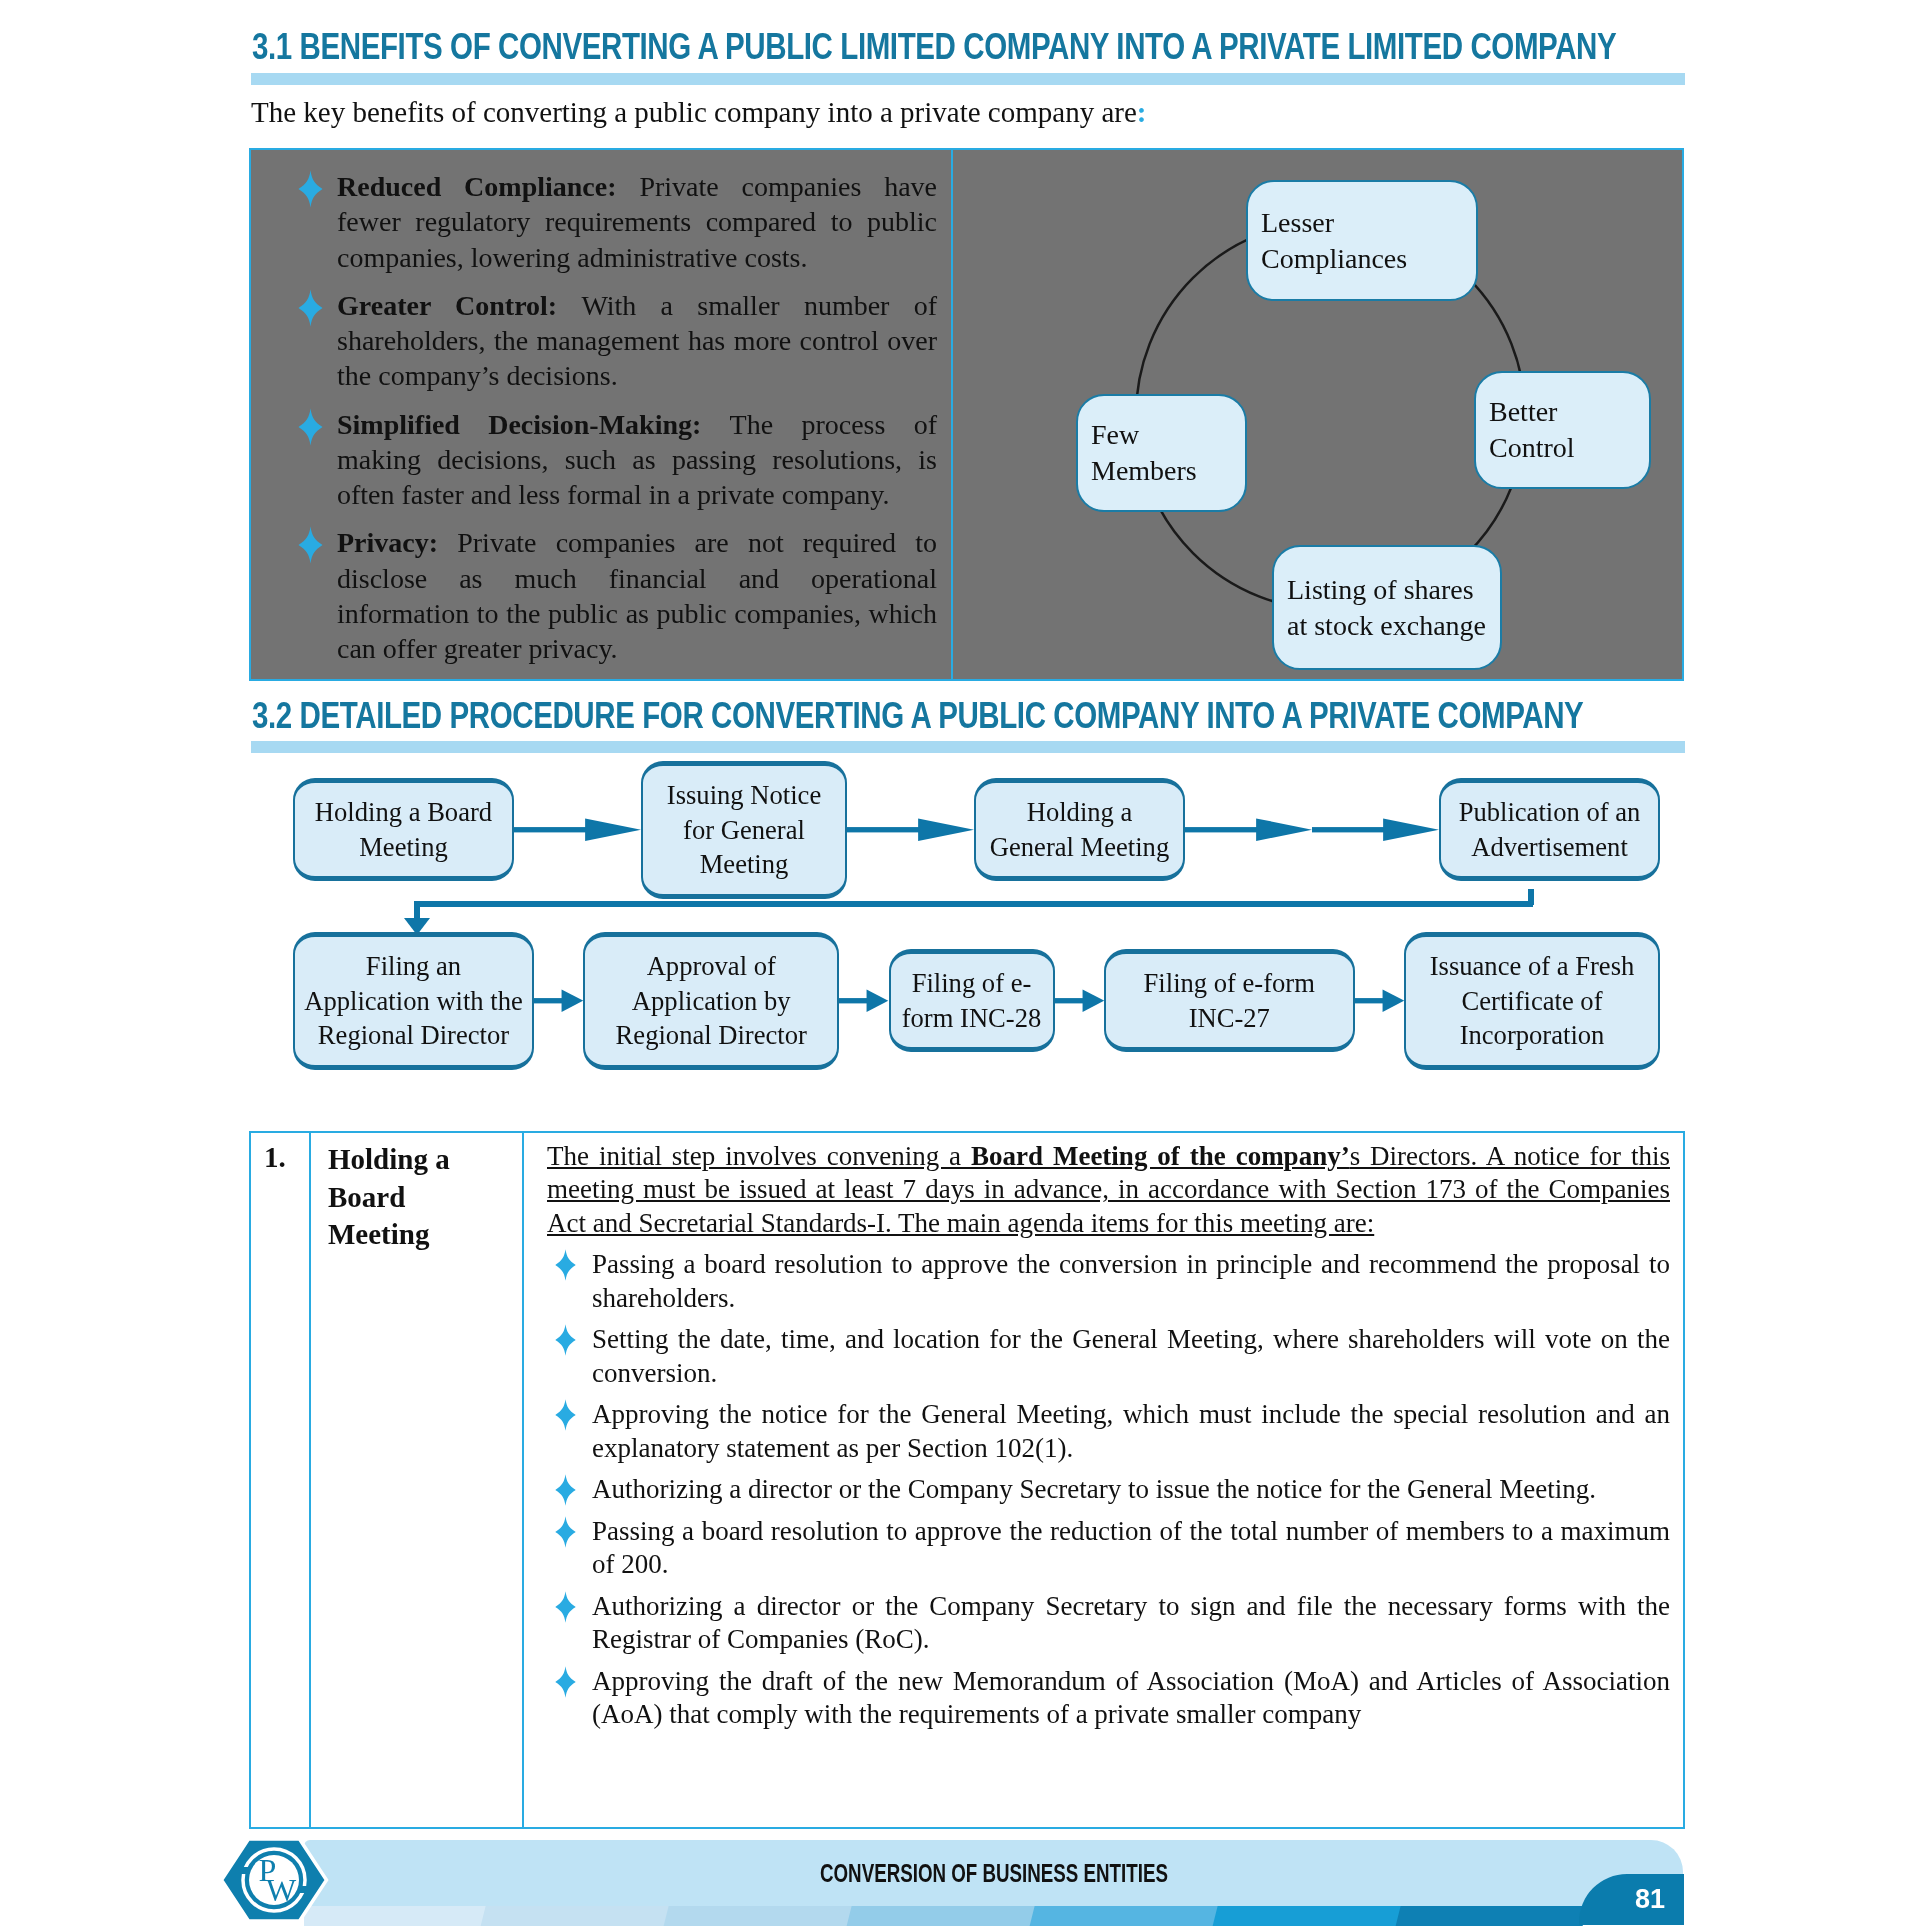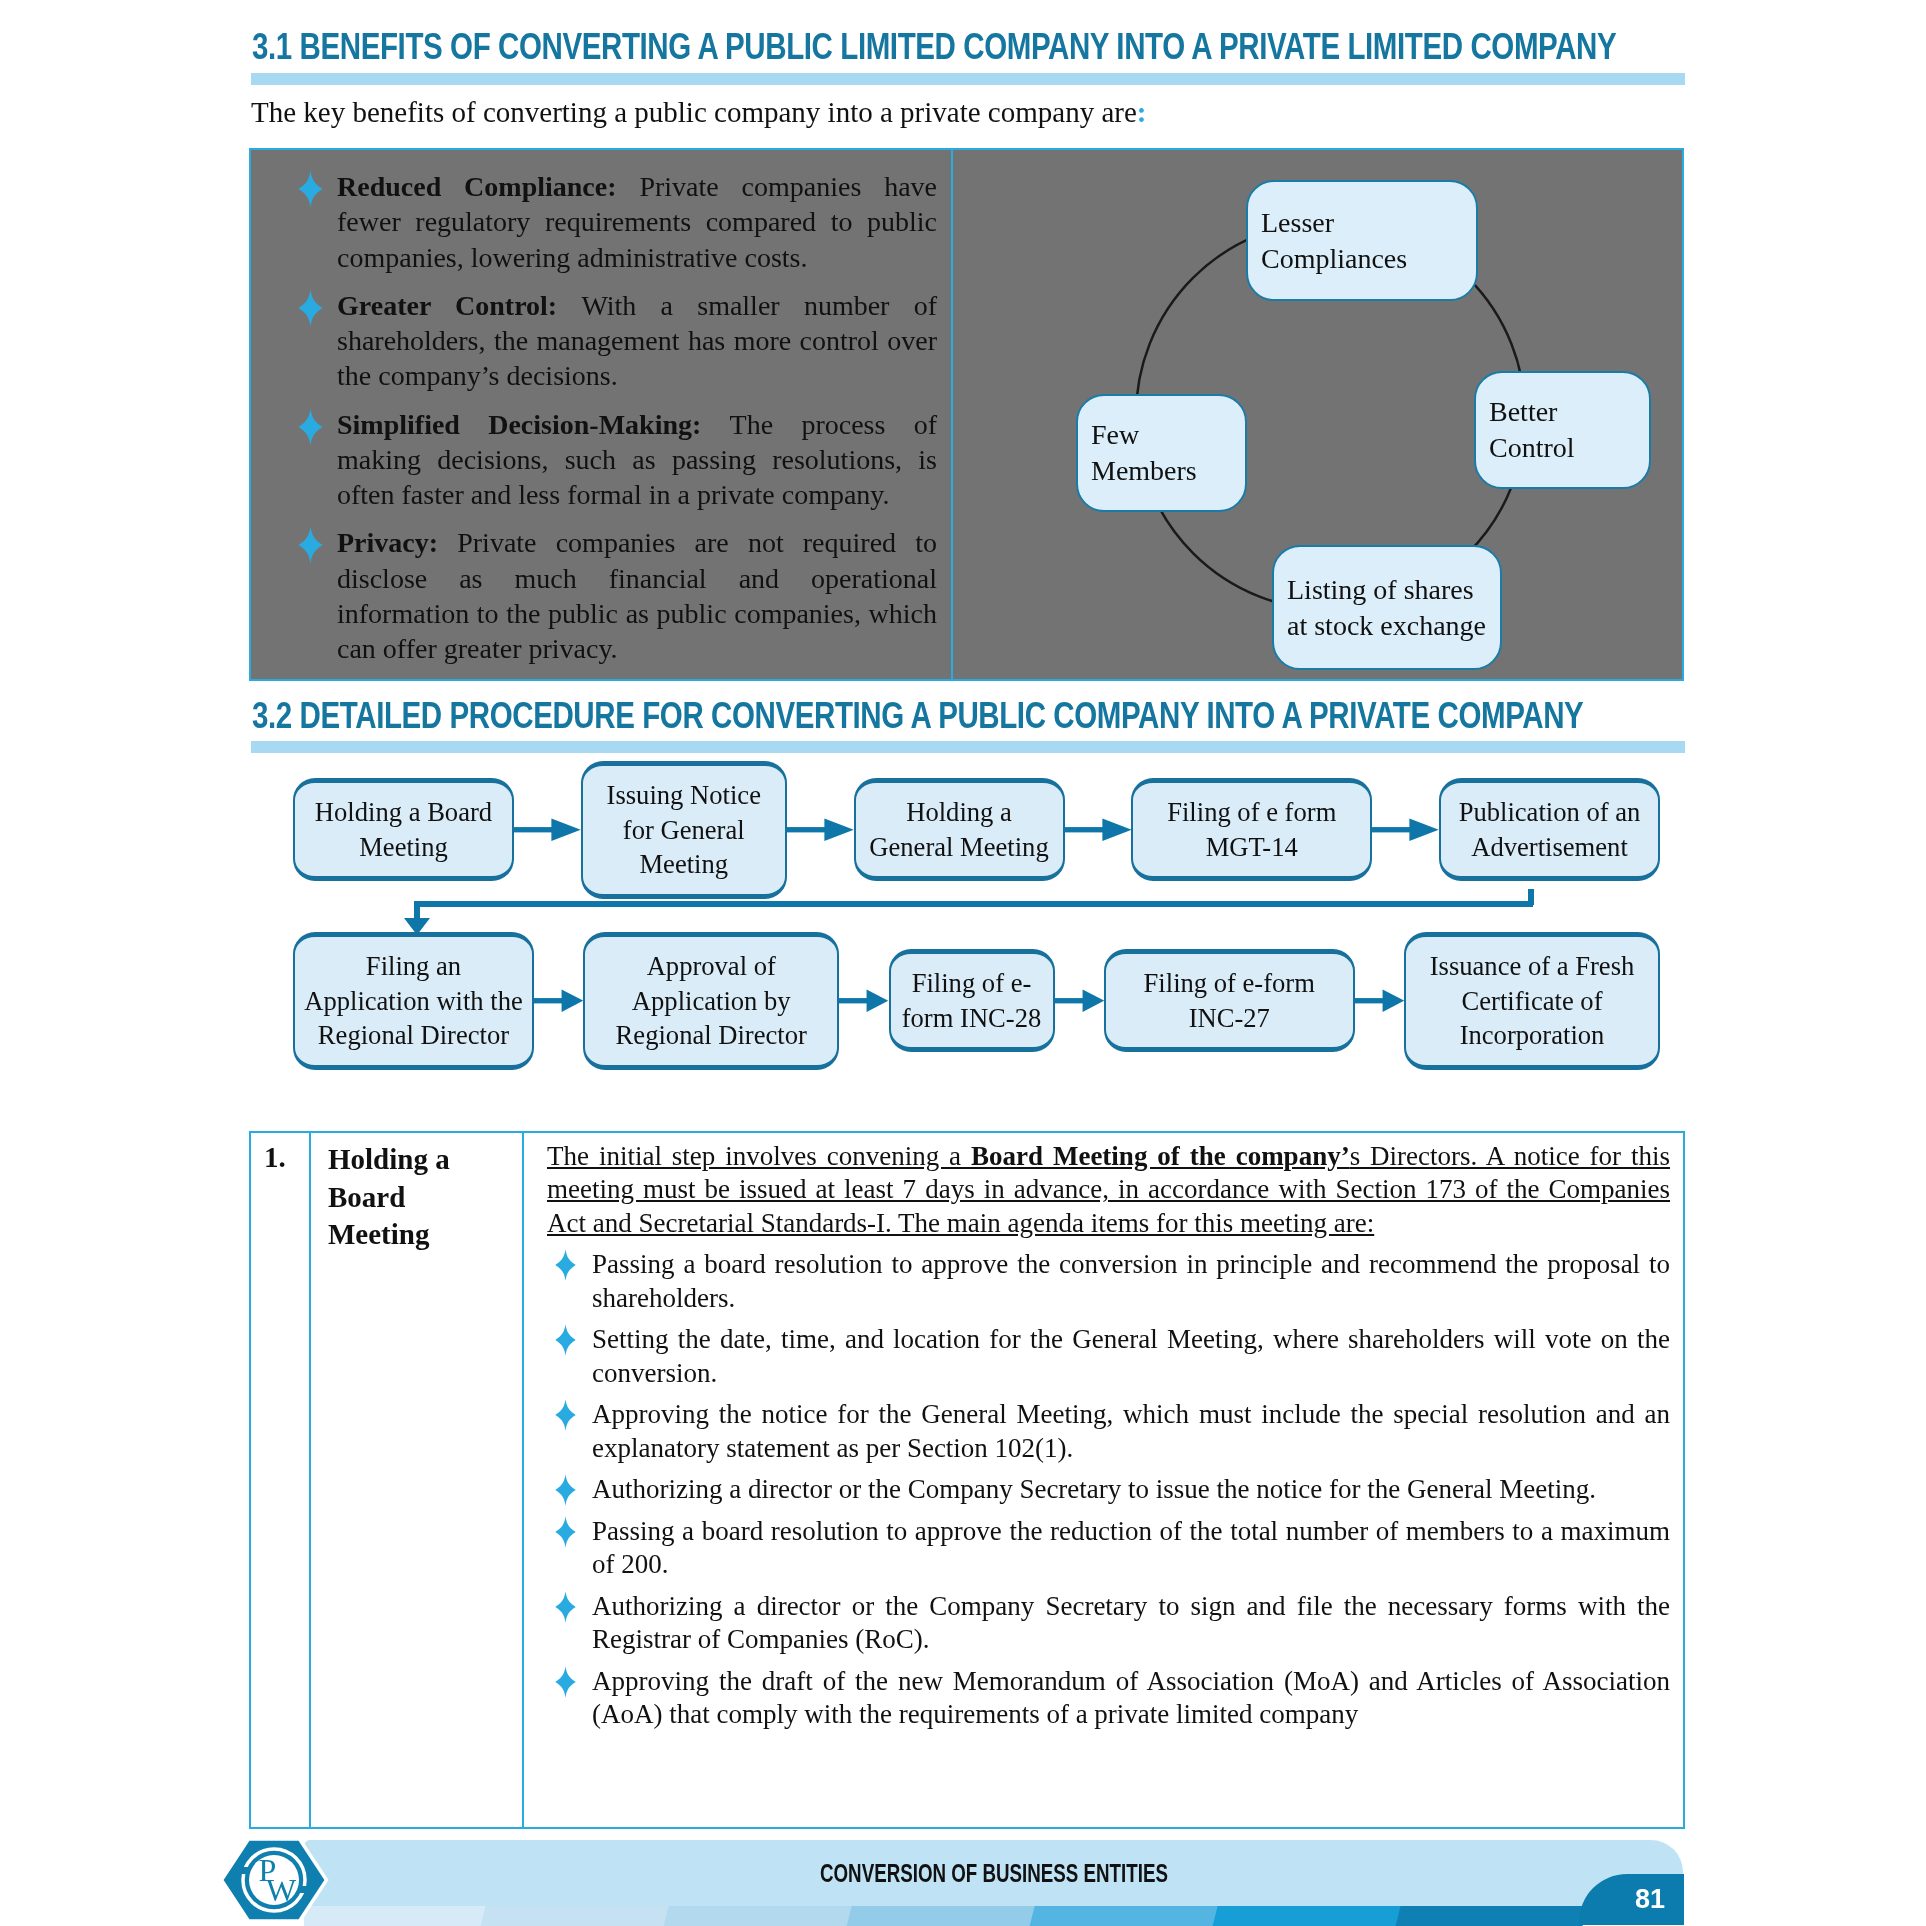--- a/index.html
+++ b/index.html
@@ -156,21 +156,20 @@
         <polygon points="56,7 100,30.5 56,54" fill="#0e76a8"></polygon>
       </svg>
     </div>
     <div class="fbox" style="width: 211px;">Holding a General Meeting</div>
     <div class="farrow">
       <svg viewBox="0 0 100 60" preserveAspectRatio="none">
         <rect x="0" y="25" width="60" height="11" fill="#0e76a8"></rect>
         <polygon points="56,7 100,30.5 56,54" fill="#0e76a8"></polygon>
       </svg>
     </div>
-    <div class="fbox" style="width: 241px;">Filing of e form MGT-14</div>
     <div class="farrow">
       <svg viewBox="0 0 100 60" preserveAspectRatio="none">
         <rect x="0" y="25" width="60" height="11" fill="#0e76a8"></rect>
         <polygon points="56,7 100,30.5 56,54" fill="#0e76a8"></polygon>
       </svg>
     </div>
     <div class="fbox" style="width: 221px;">Publication of an Advertisement</div>
   </div>
 <div id="conn-v1" class="conn"></div>
 <div id="conn-h" class="conn"></div>
@@ -249,21 +248,21 @@
         <li>
           <svg class="star" style="height:32px" viewBox="0 0 22 30">
             <path fill="#29abe2" d="M11 0C12.1 7.4 14.2 10.8 20.8 15 14.2 19.2 12.1 22.6 11 30 9.9 22.6 7.8 19.2 1.2 15 7.8 10.8 9.9 7.4 11 0Z"></path>
           </svg>
           <span class="btxt">Authorizing a director or the Company Secretary to sign and file the necessary forms with the Registrar of Companies (RoC).</span>
         </li>
         <li>
           <svg class="star" style="height:32px" viewBox="0 0 22 30">
             <path fill="#29abe2" d="M11 0C12.1 7.4 14.2 10.8 20.8 15 14.2 19.2 12.1 22.6 11 30 9.9 22.6 7.8 19.2 1.2 15 7.8 10.8 9.9 7.4 11 0Z"></path>
           </svg>
-          <span class="btxt">Approving the draft of the new Memorandum of Association (MoA) and Articles of Association (AoA) that comply with the requirements of a private limited company</span>
+          <span class="btxt">Approving the draft of the new Memorandum of Association (MoA) and Articles of Association (AoA) that comply with the requirements of a private smaller company</span>
         </li>
       </ul>
   </div>
 </div>
 
 <div id="footer-banner">
   <span id="footer-title">CONVERSION OF BUSINESS ENTITIES</span>
 </div>
 <div id="strip">
     <div class="seg" style="background: rgb(214, 234, 247);"></div>

